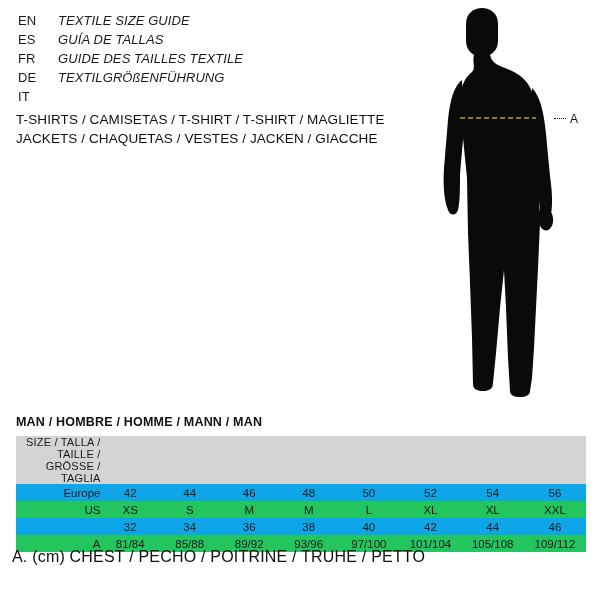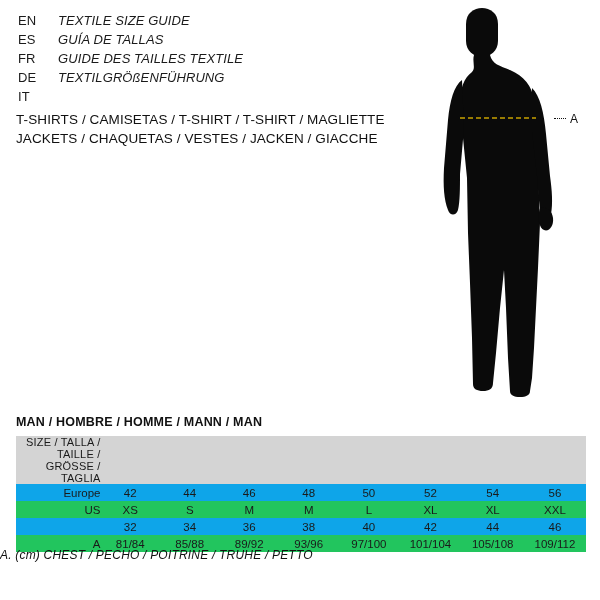--- a/index.html
+++ b/index.html
@@ -127,26 +127,25 @@
     width: 92px;
     padding-left: 2px !important;
     text-align: right;
   }
   .cell {
     text-align: center;
     width: 68px;
   }
   .table-footnote {
     position: absolute;
-    left: 0;
+    left: 12px;
     top: 548px;
-    font-size: 12px;
+    font-size: 16px;
     color: #111;
     letter-spacing: 0.2px;
-    font-style: italic;
   }
 </style>
 </head>
 <body>
 
 <div class="page">
 
   <div class="lang-block">
     <div class="lang-row">
       <span class="lang-code">EN</span>

